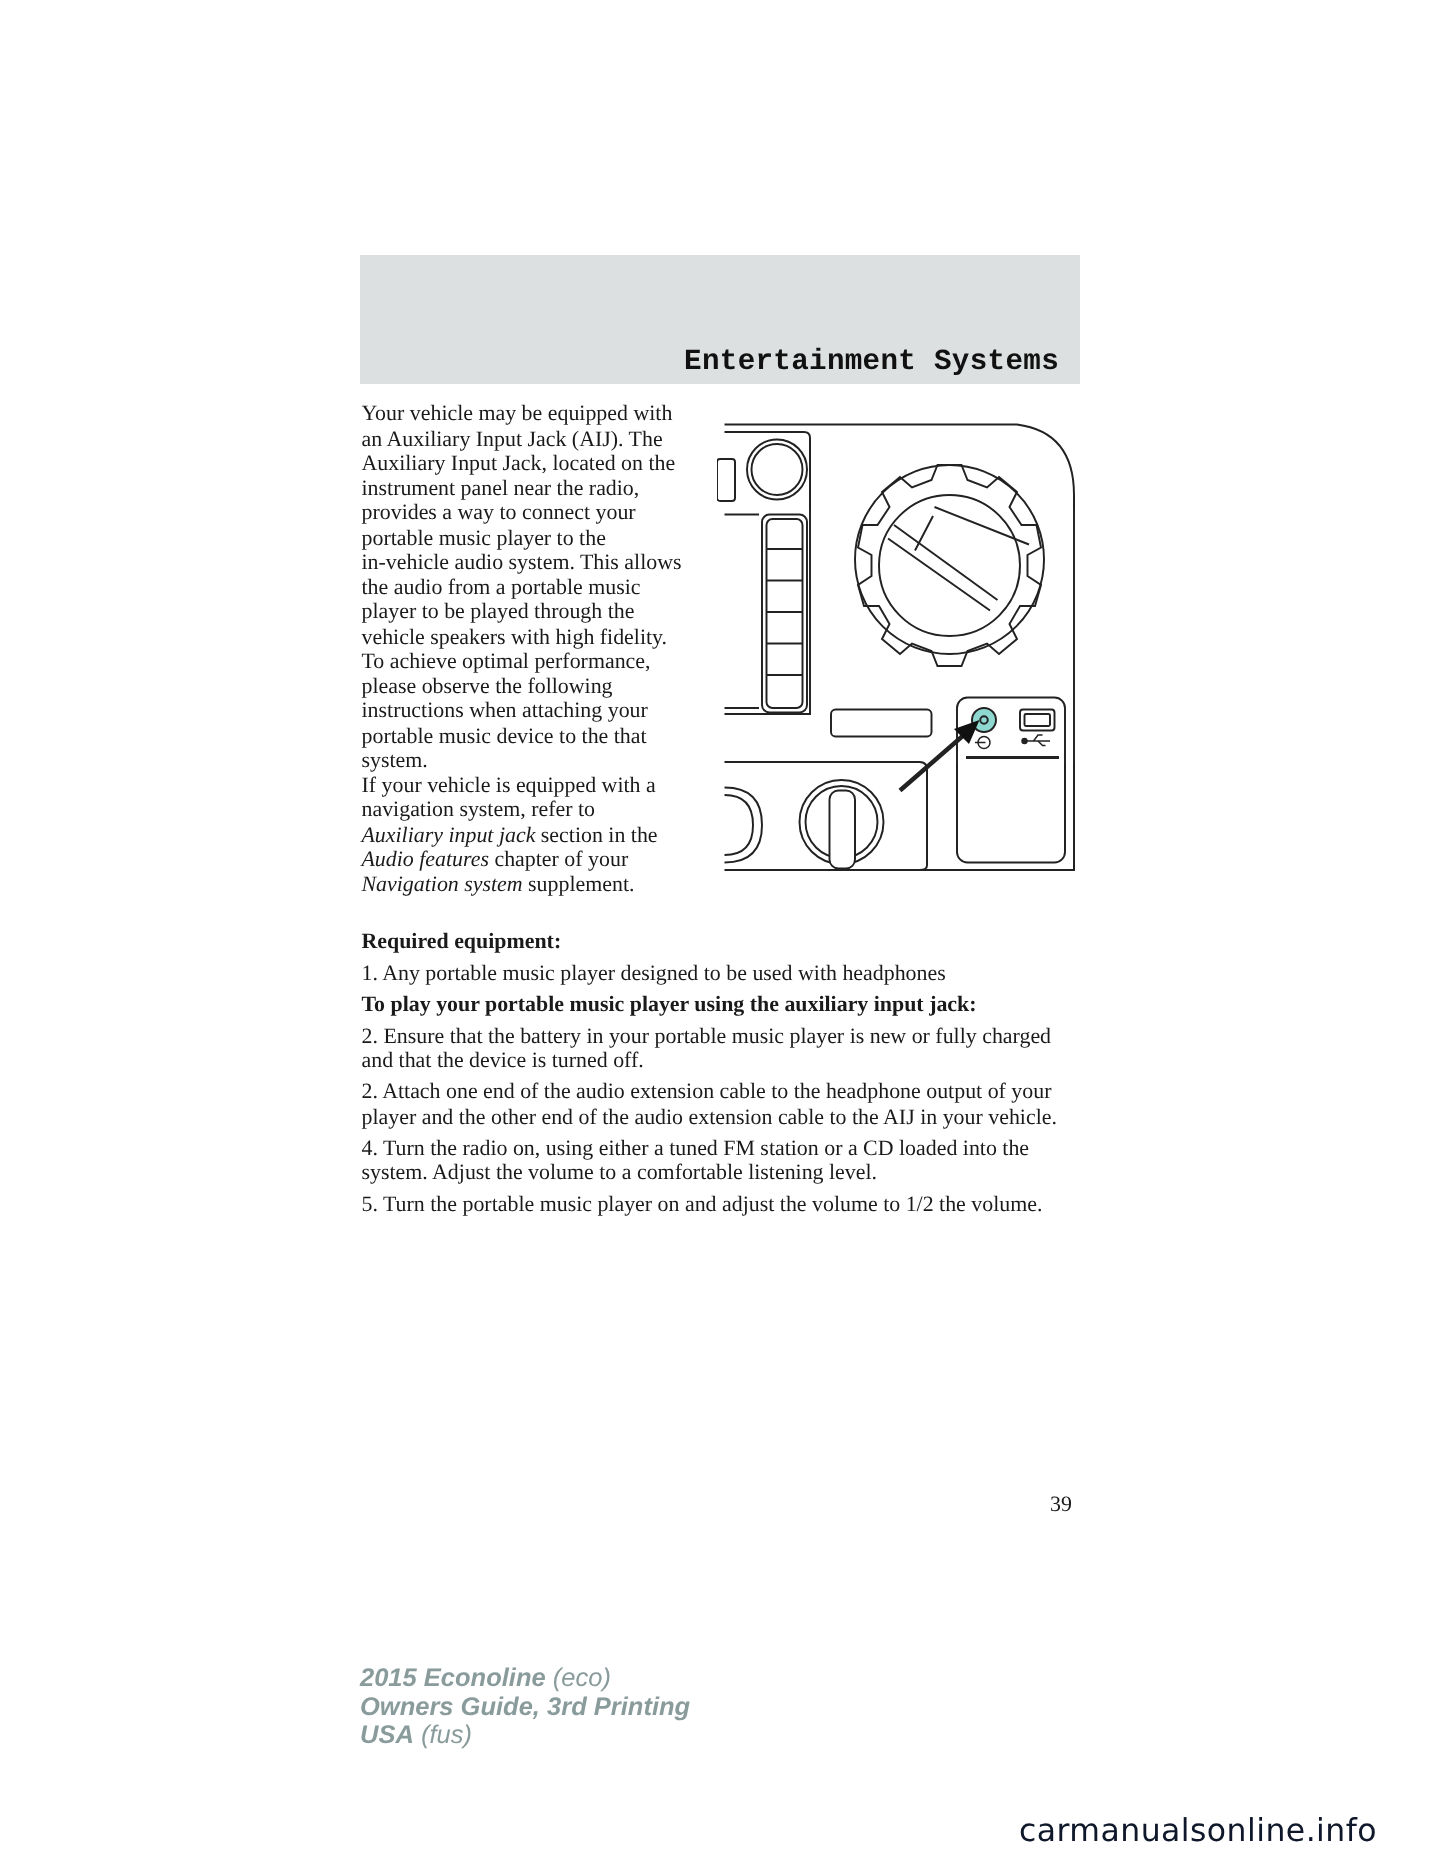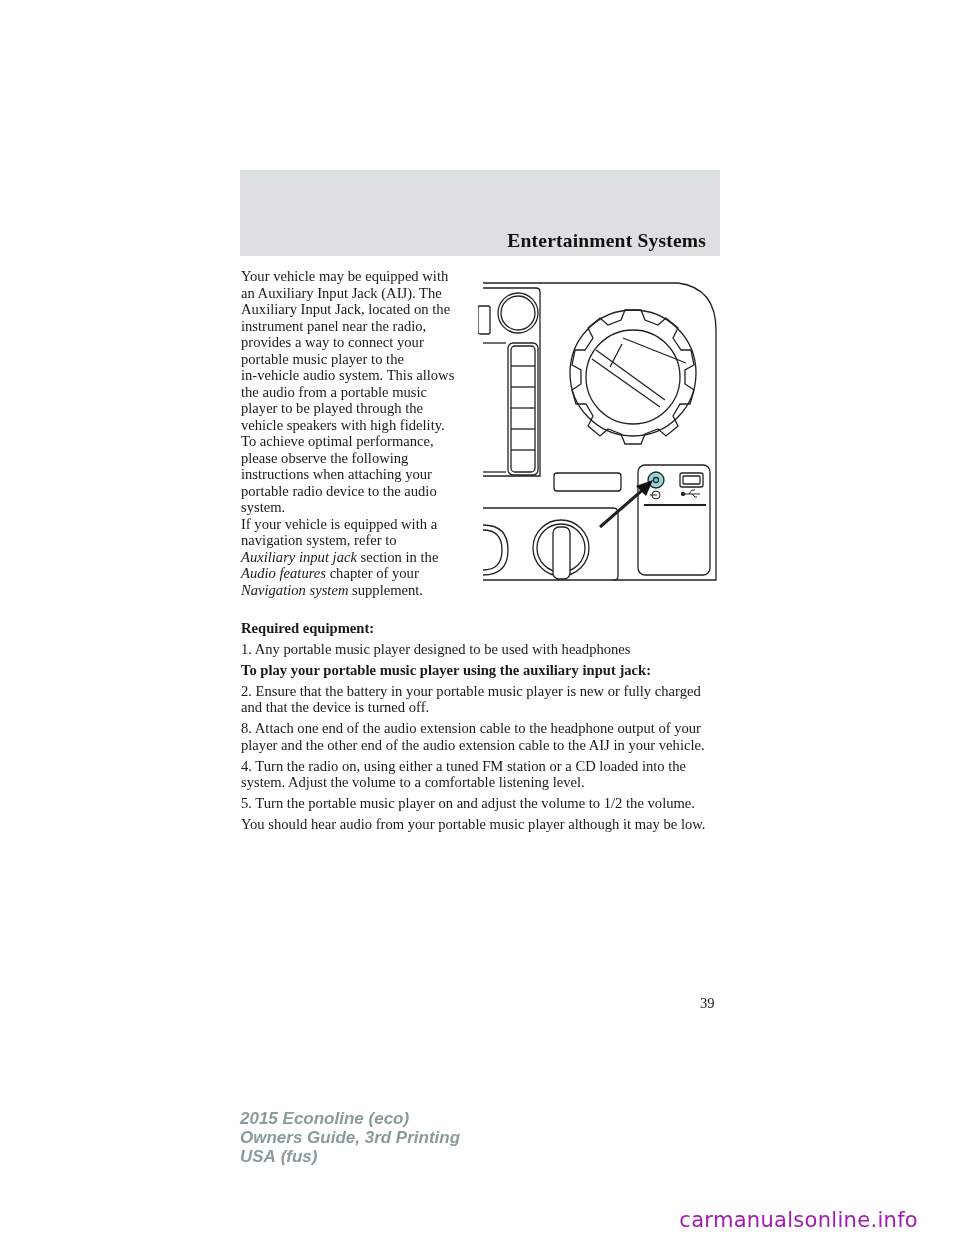--- a/index.html
+++ b/index.html
@@ -1,31 +1,31 @@
 <!DOCTYPE html>
 <html><head>
 <meta charset="utf-8">
 <style>
   html, body { margin: 0; padding: 0; background: #ffffff; }
   body { width: 960px; height: 1242px; position: relative; overflow: hidden; font-family: "DejaVu Serif", "Liberation Serif", serif; color: #1a1a1a; }
   .header-bar { position: absolute; left: 240px; top: 170px; width: 480px; height: 86px; background: #dce0e0; }
-  .header-title { position: absolute; right: 14px; bottom: 4px; font-family: Liberation Serif, serif; font-weight: bold; font-size: 19.5px; color: #111; letter-spacing: 0.2px; }
+  .header-title { position: absolute; right: 14px; bottom: 4px; font-family: Liberation Mono, monospace; font-weight: bold; font-size: 19.5px; color: #111; letter-spacing: 0.2px; }
   .body-text { position: absolute; left: 241px; font-size: 14.6px; line-height: 16.5px; font-family: "Liberation Serif", "DejaVu Serif", serif; }
   .intro { top: 268px; width: 232px; }
   .intro p { margin: 0; }
   .intro i { font-style: italic; }
   .main { top: 620px; width: 482px; }
   .main p { margin: 0 0 4.5px 0; font-family: Liberation Serif, serif; }
   .main .bold { font-weight: bold; }
   .page-num { position: absolute; left: 700px; top: 995px; font-family: "Liberation Serif", serif; font-size: 14.6px; text-align: center; }
   .figure { position: absolute; left: 478px; top: 280px; width: 242px; height: 305px; }
   .footer { position: absolute; left: 240px; top: 1109px; font-family: "Liberation Sans", "DejaVu Sans", sans-serif; font-size: 17px; line-height: 19px; color: #8a9b9b; font-style: italic; }
   .footer b { font-weight: bold; }
-  .footer .light { font-weight: bold; }
-  .watermark { position: absolute; right: 42px; top: 1208px; font-family: "DejaVu Sans", "Liberation Sans", sans-serif; font-size: 21px; color: #a21caf; letter-spacing: 0.3px; }
+  .footer .light { font-weight: normal; }
+  .watermark { position: absolute; right: 42px; top: 1208px; font-family: "DejaVu Sans", "Liberation Sans", sans-serif; font-size: 21px; color: #0f172a; letter-spacing: 0.3px; }
 </style>
 </head>
 <body>
 
 <div class="header-bar">
   <div class="header-title">Entertainment Systems</div>
 </div>
 
 <div class="body-text intro">
   <p>Your vehicle may be equipped with</p>
@@ -34,21 +34,21 @@
   <p>instrument panel near the radio,</p>
   <p>provides a way to connect your</p>
   <p>portable music player to the</p>
   <p>in-vehicle audio system. This allows</p>
   <p>the audio from a portable music</p>
   <p>player to be played through the</p>
   <p>vehicle speakers with high fidelity.</p>
   <p>To achieve optimal performance,</p>
   <p>please observe the following</p>
   <p>instructions when attaching your</p>
-  <p>portable radio device to the audio</p>
+  <p>portable music device to the that</p>
   <p>system.</p>
   <p>If your vehicle is equipped with a</p>
   <p>navigation system, refer to</p>
   <p><i>Auxiliary input jack</i><span> section in the</span></p>
   <p><i>Audio features</i><span> chapter of your</span></p>
   <p><i>Navigation system</i><span> supplement.</span></p>
 </div>
 
 <div class="figure">
   <svg width="242" height="305" viewBox="0 0 242 305" fill="none" stroke="#222" stroke-width="1.3">
@@ -107,24 +107,23 @@
   
   
   
 </div>
 
 <div class="body-text main">
   <p class="bold">Required equipment:</p>
   <p>1. Any portable music player designed to be used with headphones</p>
   <p class="bold" style="margin-bottom:4px">To play your portable music player using the auxiliary input jack:</p>
   <p style="width:470px">2. Ensure that the battery in your portable music player is new or fully charged and that the device is turned off.</p>
-  <p style="width:482px">8. Attach one end of the audio extension cable to the headphone output of your player and the other end of the audio extension cable to the AIJ in your vehicle.</p>
+  <p style="width:482px">2. Attach one end of the audio extension cable to the headphone output of your player and the other end of the audio extension cable to the AIJ in your vehicle.</p>
   <p style="width:482px">4. Turn the radio on, using either a tuned FM station or a CD loaded into the system. Adjust the volume to a comfortable listening level.</p>
   <p style="width:460px">5. Turn the portable music player on and adjust the volume to 1/2 the volume.</p>
-  <p style="width:470px">You should hear audio from your portable music player although it may be low.</p>
 </div>
 
 <div class="page-num">39</div>
 
 <div class="footer">
   <div><b>2015 Econoline</b> <span class="light">(eco)</span></div>
   <div><b>Owners Guide, 3rd Printing</b></div>
   <div><b>USA</b> <span class="light">(fus)</span></div>
 </div>
 

